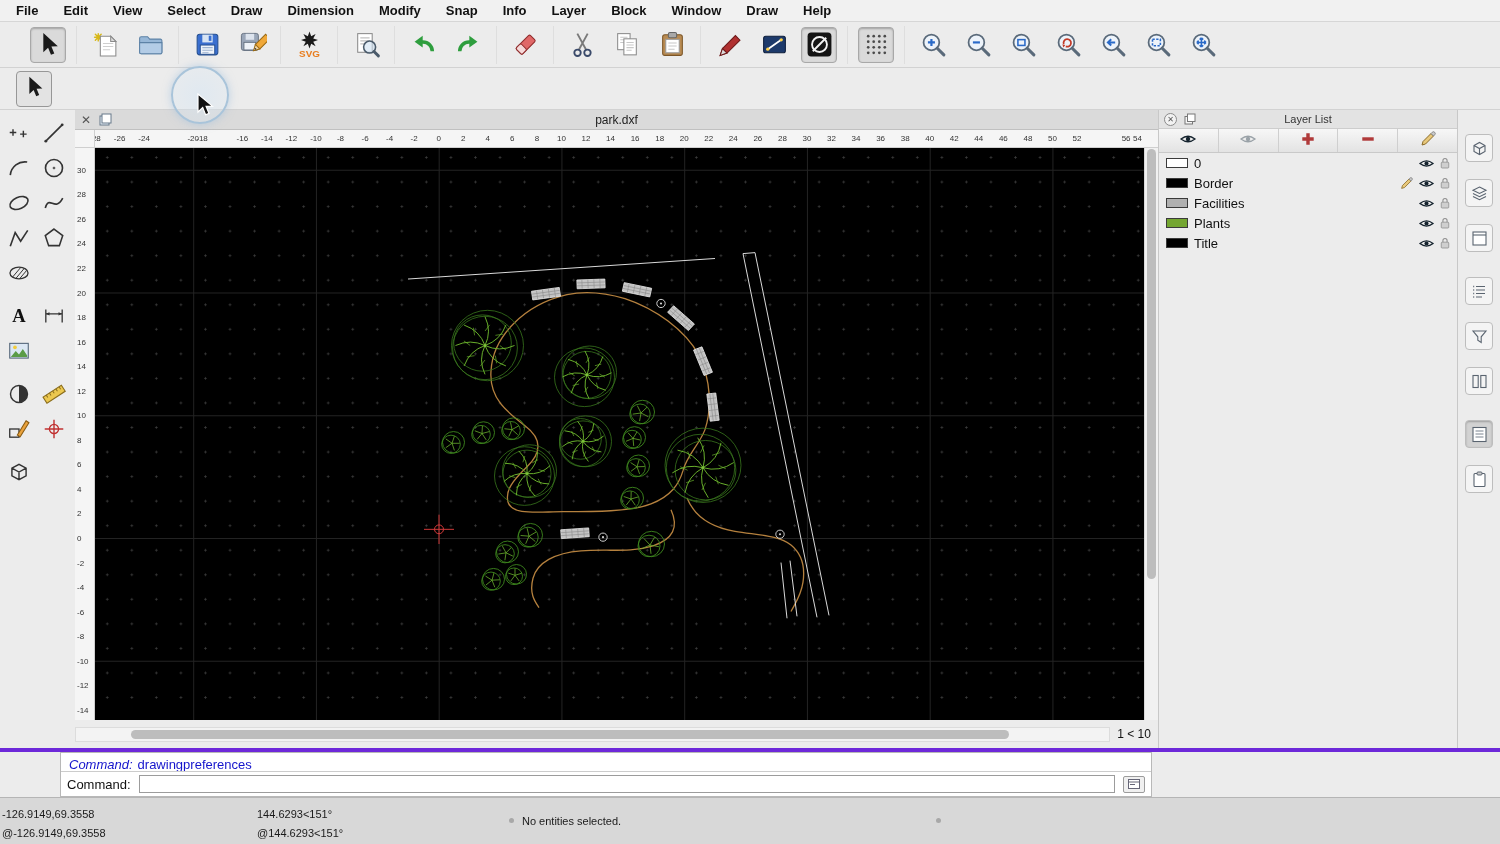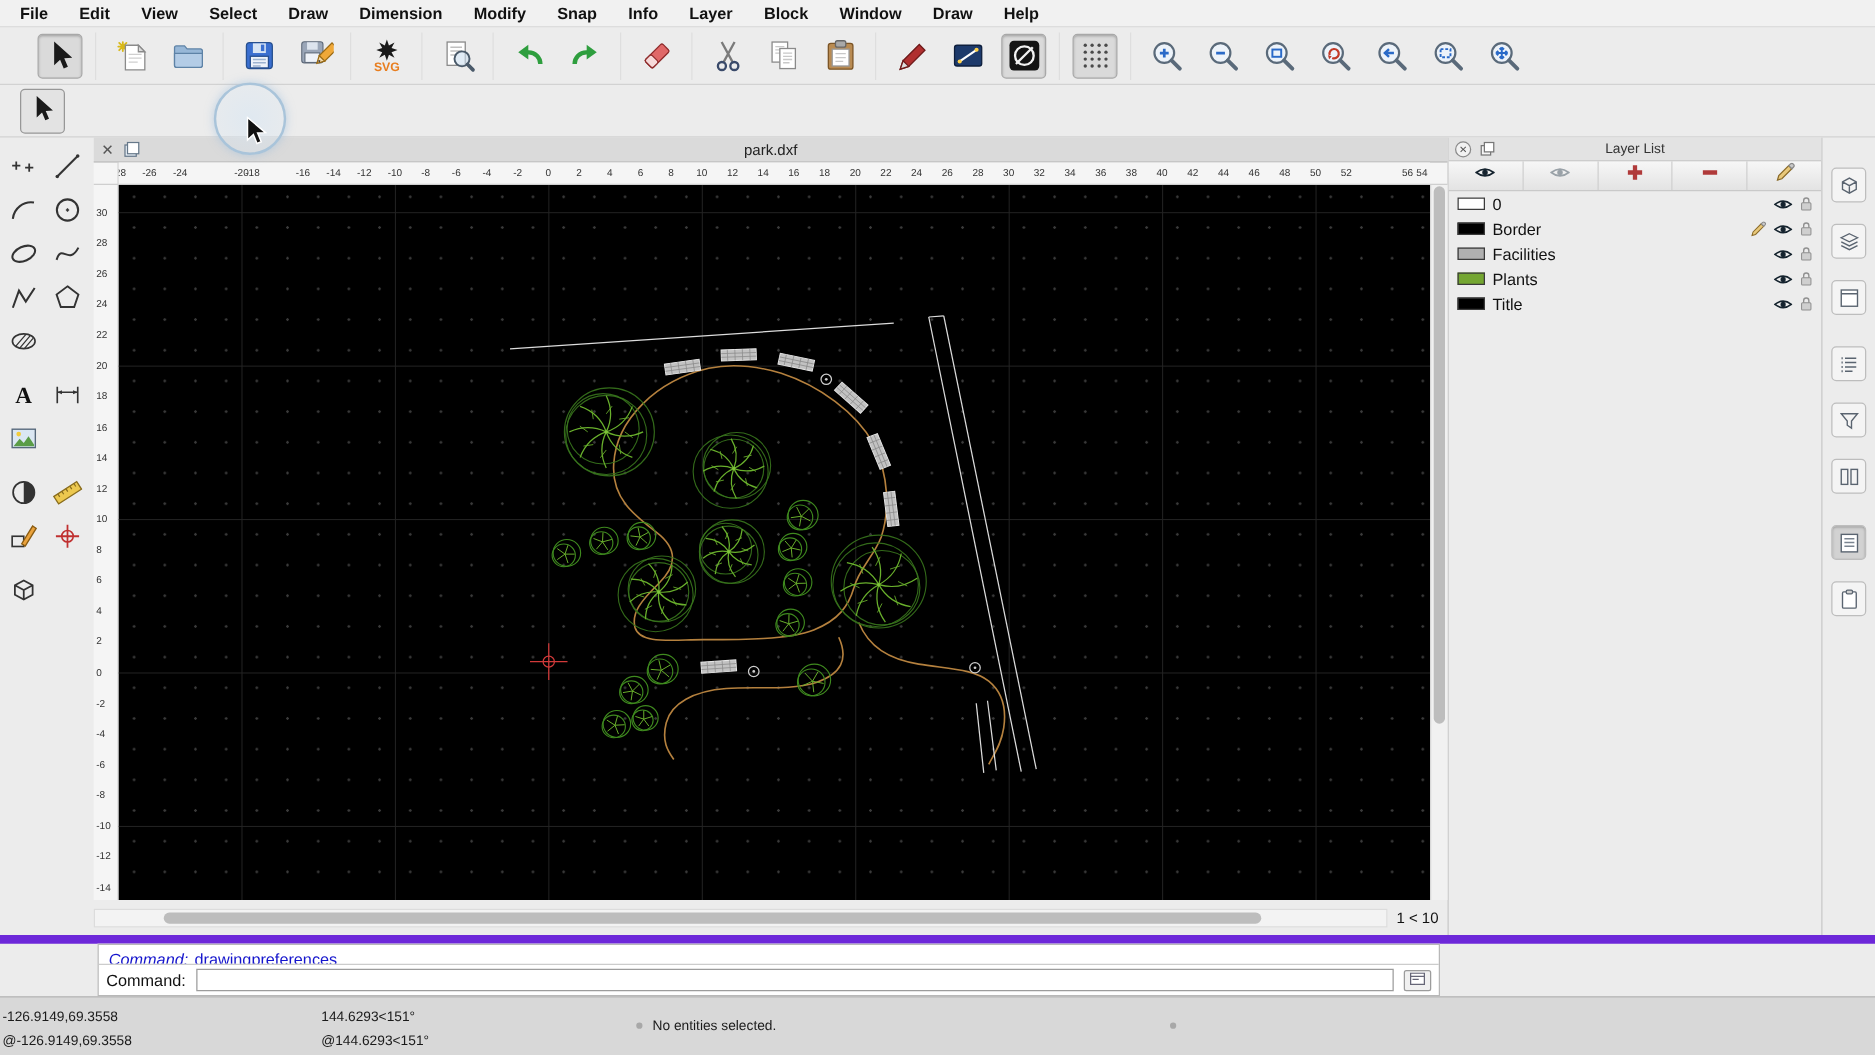--- a/index.html
+++ b/index.html
@@ -89,21 +89,21 @@
 
   
   .right-dock{width:43px;background:#ececec;border-left:1px solid #c8c8c8;
     display:flex;flex-direction:column;align-items:center;padding-top:24px;gap:17px;}
   .dock-btn{width:28px;height:28px;border:1px solid #bdbdbd;border-radius:4px;background:#f4f4f4;
     display:flex;align-items:center;justify-content:center;}
   .dock-btn.pressed{background:#d2d2d2;box-shadow:inset 0 1px 2px rgba(0,0,0,.25);}
   .dock-btn svg{width:19px;height:19px;}
 
   
-  .command-area{height:49px;background:#ececec;border-top:7px solid #6d28d9;padding-left:78px;padding-right:348px;}
+  .command-area{height:49px;background:#ececec;border-top:4px solid #6d28d9;padding-left:60px;padding-right:348px;}
   .command-widget{height:100%;background:#fff;border:1px solid #b8b8b8;display:flex;flex-direction:column;}
   .cmd-history{flex:1;padding:4px 8px;font-size:13px;color:#1414cc;white-space:nowrap;overflow:hidden;}
   .cmd-history .lbl{font-style:italic;margin-right:5px;}
   .cmd-input-row{display:flex;align-items:center;gap:8px;padding:2px 6px;height:25px;border-top:1px solid #ccc;}
   .cmd-label{font-size:13px;color:#111;}
   .cmd-input{flex:1;height:18px;border:1px solid #9c9c9c;background:#fff;font-size:12px;padding:0 4px;
     font-family:"Liberation Sans",sans-serif;outline:none;}
   .cmd-btn{width:22px;height:17px;border:1px solid #9c9c9c;background:#f0f0f0;border-radius:2px;
     display:flex;align-items:center;justify-content:center;}
   .cmd-btn svg{width:12px;height:10px;}

